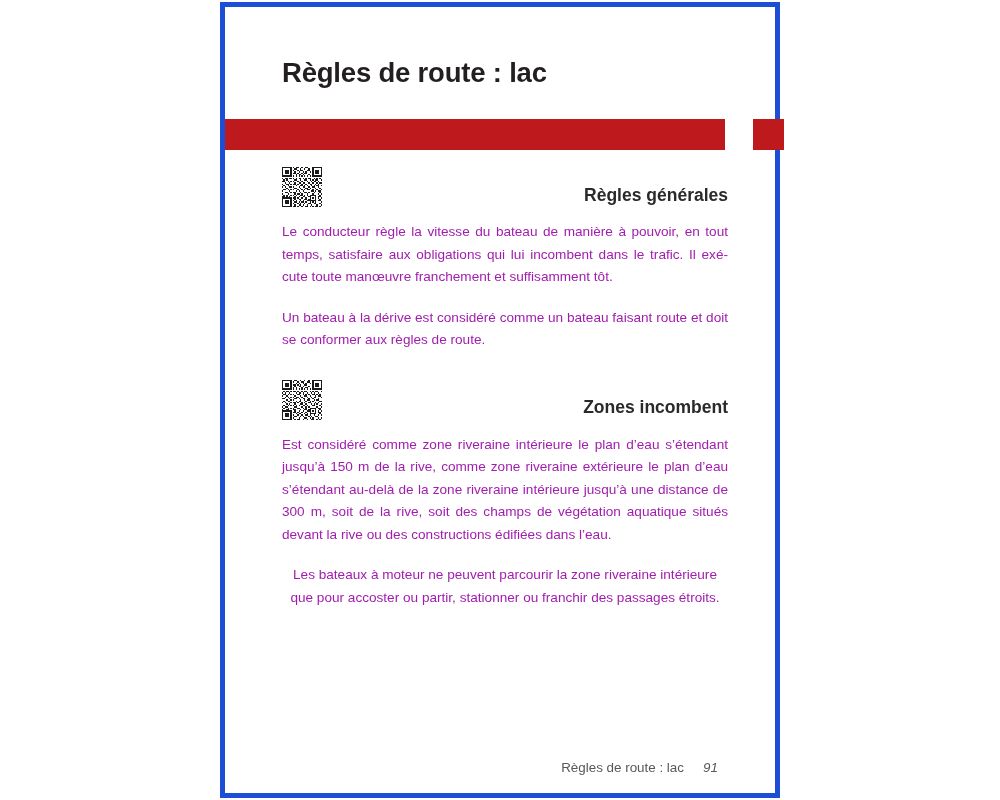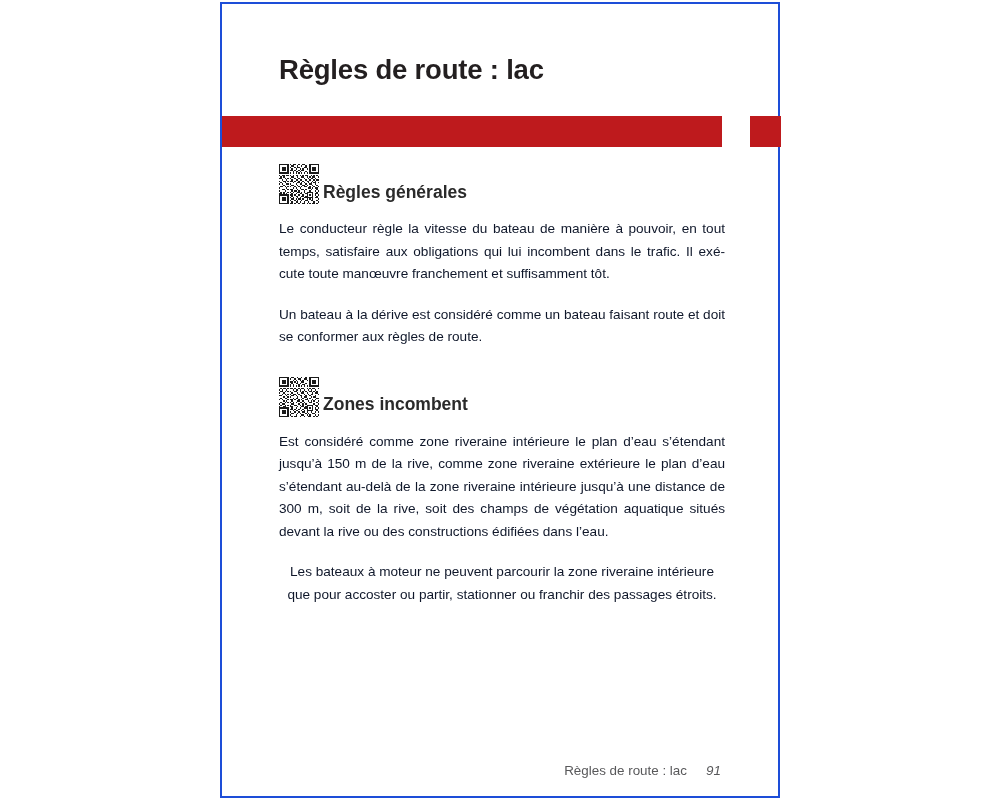--- a/index.html
+++ b/index.html
@@ -22,21 +22,21 @@
   }
 
   
   .page-sheet {
     position: absolute;
     left: 220px;
     top: 2px;
     width: 560px;
     height: 796px;
     background: #ffffff;
-    border: 2px solid #1d4ed8;
+    border: 5px solid #1d4ed8;
     box-sizing: border-box;
   }
 
   
   .page-title {
     position: absolute;
     left: 57px;
     top: 50px;
     font-size: 27.5px;
     font-weight: bold;
@@ -77,20 +77,21 @@
   }
   .section + .section {
     margin-top: 28px;
   }
 
   .section-heading {
     display: flex;
     align-items: flex-end;
     margin: 0 0 12px 0;
     line-height: 1;
+    justify-content: space-between;
   }
 
   .qr-icon {
     width: 40px;
     height: 40px;
     flex: 0 0 40px;
     display: block;
     margin-right: 4px;
   }
 
@@ -100,21 +101,21 @@
     color: #2a2a2a;
     position: relative;
     top: -3px;
     white-space: nowrap;
   }
 
   .para {
     margin: 0 0 18px 0;
     font-size: 13.6px;
     line-height: 22.5px;
-    color: #0f172a;
+    color: #a21caf;
     text-align: justify;
     hyphens: manual;
   }
   .para:last-child {
     margin-bottom: 0;
   }
   .para.nojust {
     text-align: center;
   }
 

